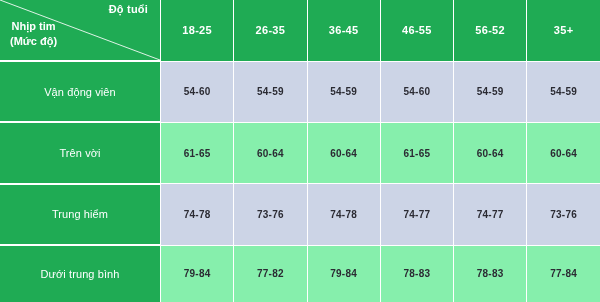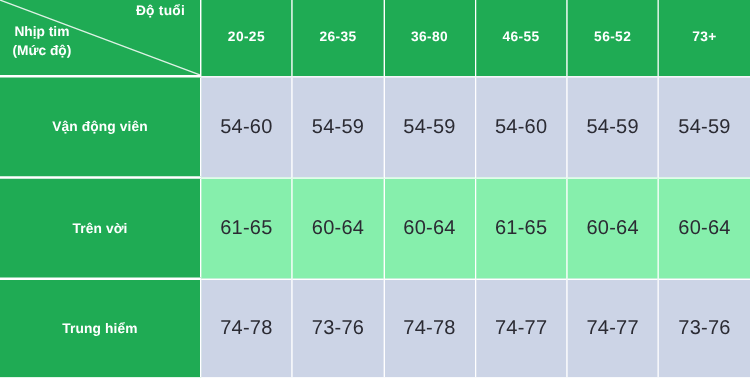--- a/index.html
+++ b/index.html
@@ -78,31 +78,31 @@
     letter-spacing: 0.3px;
     border-left: 1px solid #ffffff !important;
     height: 60px;
   }
 
   
   .row-label {
     background: #1fab54;
     color: #ffffff;
     font-size: 11px;
-    font-weight: bold;
+    font-weight: normal;
     letter-spacing: 0.1px;
     border-top: 2px solid #ffffff !important;
     width: 160px;
   }
 
   
   .data-cell {
     color: #2b2b33;
-    font-size: 16px;
-    font-weight: normal;
+    font-size: 10px;
+    font-weight: bold;
     letter-spacing: 0.2px;
     border-left: 1px solid #ffffff !important;
     border-top: 1px solid #ffffff !important;
   }
   .band-dark  { background: #ccd4e6; }
   .band-light { background: #86efac; }
 </style>
 </head>
 <body>
 
@@ -114,26 +114,26 @@
         <td class="corner-cell">
           <svg class="corner-diag" width="160" height="60" viewBox="0 0 160 60">
             <line x1="0" y1="0" x2="160" y2="60" stroke="#ffffff" stroke-width="1" opacity="0.85"></line>
           </svg>
           <span class="corner-age">Độ tuổi</span>
           <span class="corner-hr">
             <span>Nhịp tim</span><br>
             <span>(Mức độ)</span>
           </span>
         </td>
-        <td class="col-head">20-25</td>
+        <td class="col-head">18-25</td>
         <td class="col-head">26-35</td>
-        <td class="col-head">36-80</td>
+        <td class="col-head">36-45</td>
         <td class="col-head">46-55</td>
         <td class="col-head">56-52</td>
-        <td class="col-head">73+</td>
+        <td class="col-head">35+</td>
       </tr>
 
       <tr>
         <td class="row-label">Vận động viên</td>
         <td class="data-cell band-dark">54-60</td>
         <td class="data-cell band-dark">54-59</td>
         <td class="data-cell band-dark">54-59</td>
         <td class="data-cell band-dark">54-60</td>
         <td class="data-cell band-dark">54-59</td>
         <td class="data-cell band-dark">54-59</td>
@@ -154,17 +154,26 @@
       <tr>
         <td class="row-label">Trung hiểm</td>
         <td class="data-cell band-dark">74-78</td>
         <td class="data-cell band-dark">73-76</td>
         <td class="data-cell band-dark">74-78</td>
         <td class="data-cell band-dark">74-77</td>
         <td class="data-cell band-dark">74-77</td>
         <td class="data-cell band-dark">73-76</td>
       </tr>
 
+      <tr>
+        <td class="row-label">Dưới trung bình</td>
+        <td class="data-cell band-light">79-84</td>
+        <td class="data-cell band-light">77-82</td>
+        <td class="data-cell band-light">79-84</td>
+        <td class="data-cell band-light">78-83</td>
+        <td class="data-cell band-light">78-83</td>
+        <td class="data-cell band-light">77-84</td>
+      </tr>
 
 
     </tbody>
   </table>
 </div>
 
 </body></html>

